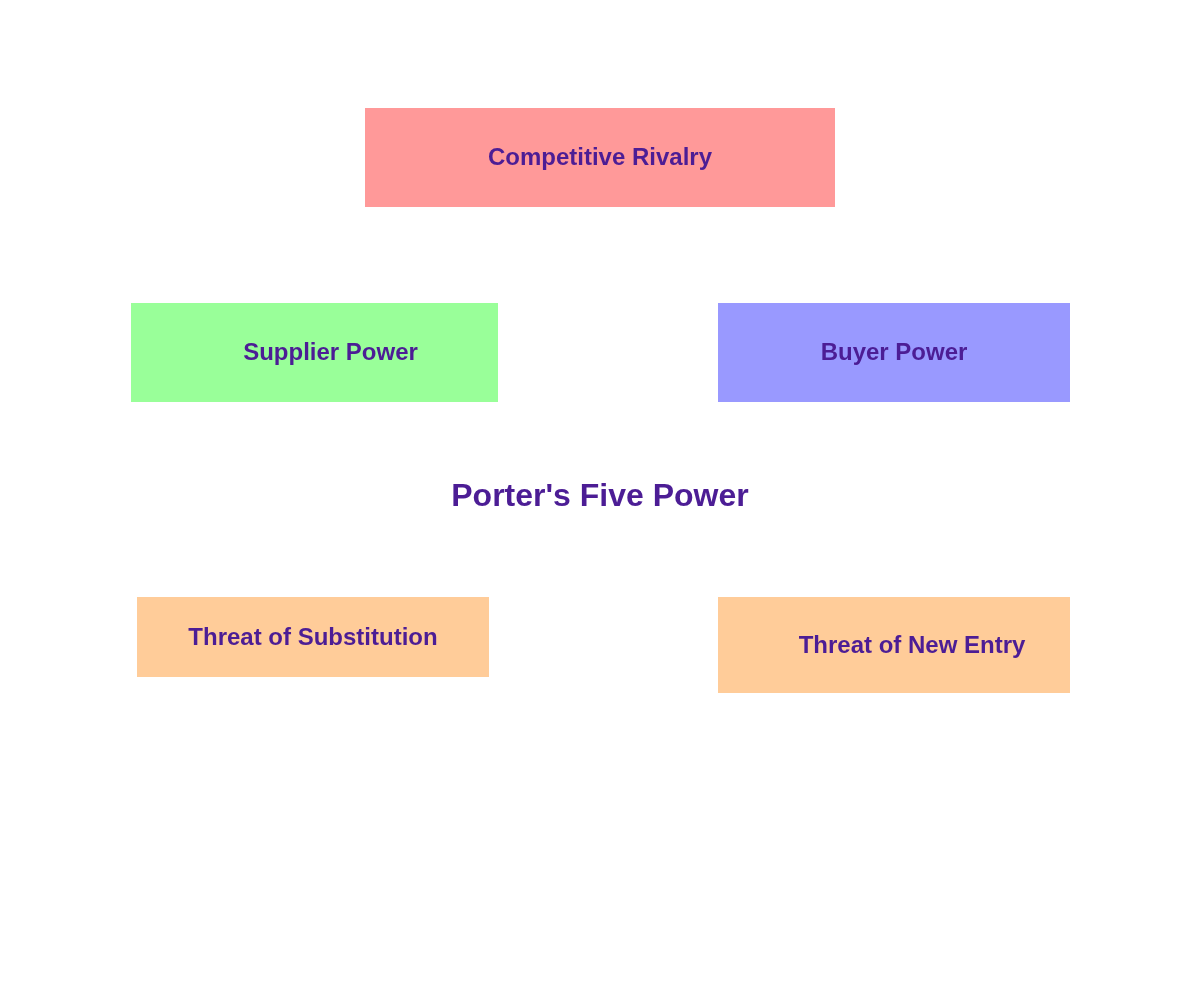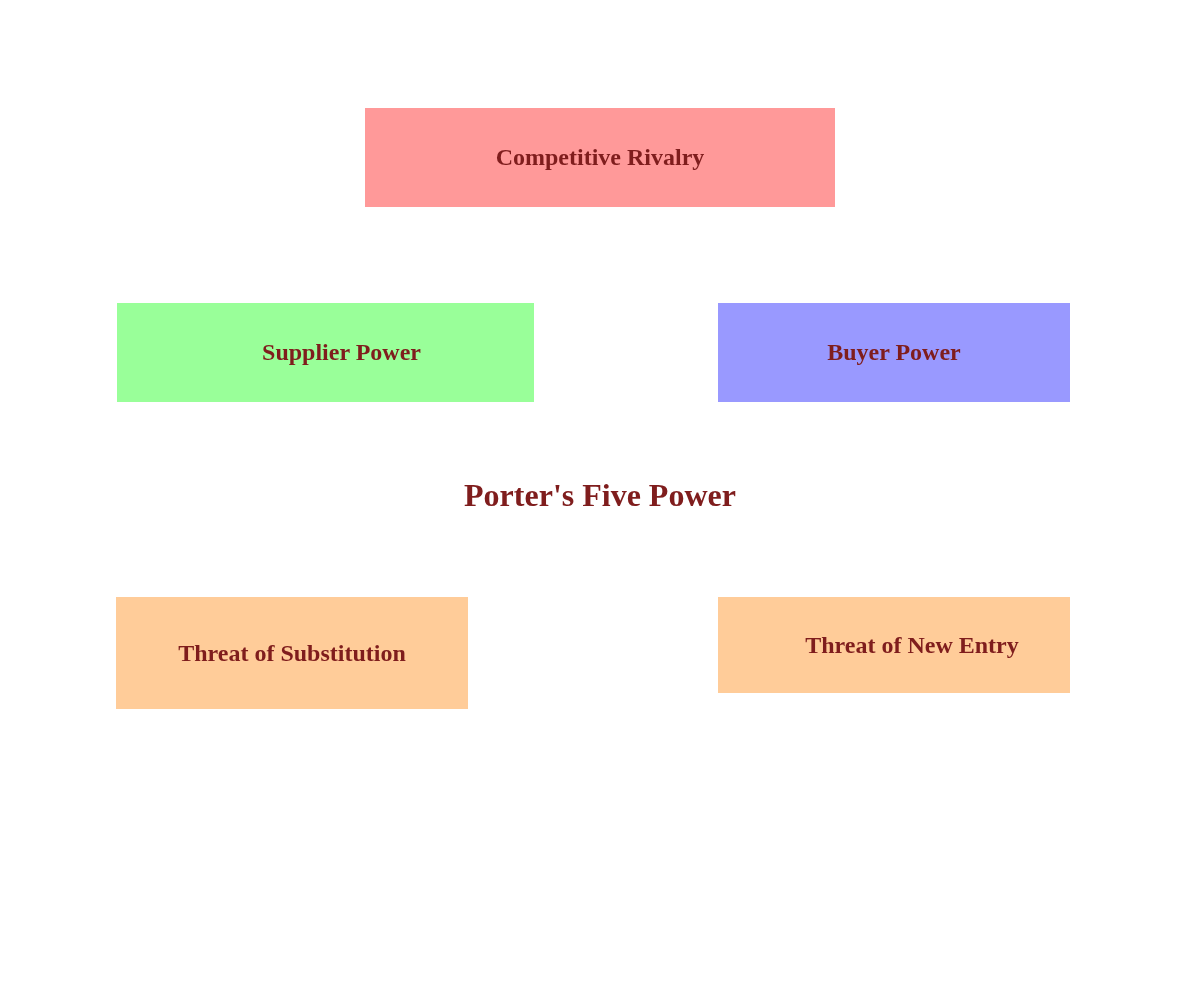--- a/index.html
+++ b/index.html
@@ -5,42 +5,42 @@
   html, body {
     margin: 0;
     padding: 0;
     background: #ffffff;
   }
   .page {
     position: relative;
     width: 1200px;
     height: 998px;
     background: #ffffff;
-    color: #7f1d1d;
-    font-family: Liberation Serif, serif;
+    color: #4c1d95;
+    font-family: Liberation Sans, sans-serif;
     overflow: hidden;
   }
   .force-box {
     position: absolute;
     display: flex;
     align-items: center;
     justify-content: center;
     box-sizing: border-box;
   }
   .force-label {
     margin: 0;
     font-size: 24px;
     font-weight: bold;
     text-align: center;
     line-height: 1.2;
   }
   .box-competitive-rivalry { left: 365px; top: 108px; width: 470px; height: 99px; }
-  .box-supplier-power      { left: 117px; top: 303px; width: 417px; height: 99px; padding-left: 32px; }
+  .box-supplier-power      { left: 131px; top: 303px; width: 367px; height: 99px; padding-left: 32px; }
   .box-buyer-power         { left: 718px; top: 303px; width: 352px; height: 99px; }
-  .box-threat-substitution { left: 116px; top: 597px; width: 352px; height: 112px; }
+  .box-threat-substitution { left: 137px; top: 597px; width: 352px; height: 80px; }
   .box-threat-new-entry    { left: 718px; top: 597px; width: 352px; height: 96px; padding-left: 36px; }
   .diagram-title {
     position: absolute;
     left: 0;
     top: 476px;
     width: 100%;
     margin: 0;
     text-align: center;
     font-size: 32px;
     font-weight: bold;

